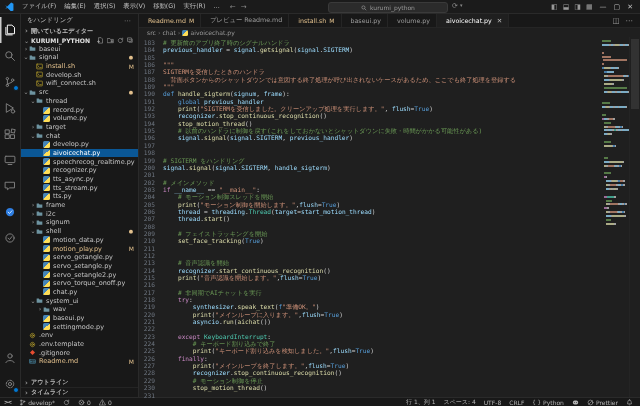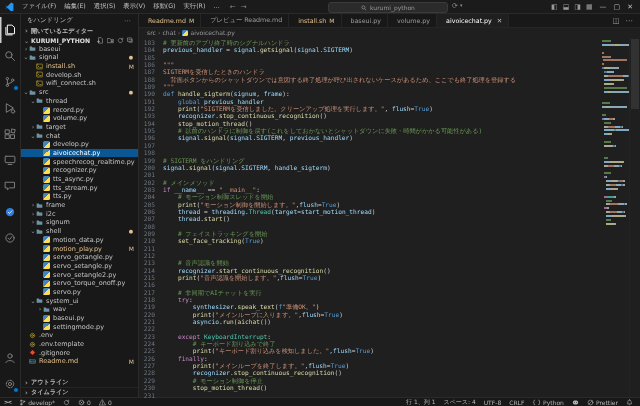--- a/index.html
+++ b/index.html
@@ -476,21 +476,21 @@
             <span class="fic">
               <span class="py-ic"></span>
             </span>
             <span class="lbl">servo_torque_onoff.py</span>
           </div>
           <div class="trow" style="padding-left: 16px;">
             <span class="chev"></span>
             <span class="fic">
               <span class="py-ic"></span>
             </span>
-            <span class="lbl">servo.py</span>
+            <span class="lbl">chat.py</span>
           </div>
           <div class="trow" style="padding-left: 9px;">
             <span class="chev">⌄</span>
             <span class="fic">
               <svg viewBox="0 0 16 16" fill="none" stroke="#9a9a9a" stroke-width="1.3" stroke-linecap="round" stroke-linejoin="round">
                 <path d="M1.5 3.5h5l1.5 2h6.5V13H1.5z" fill="#6d93a0" stroke="none"></path>
               </svg>
             </span>
             <span class="lbl">system_ui</span>
           </div>

